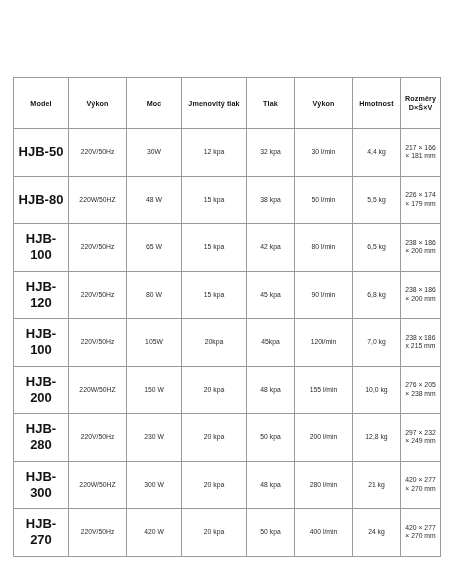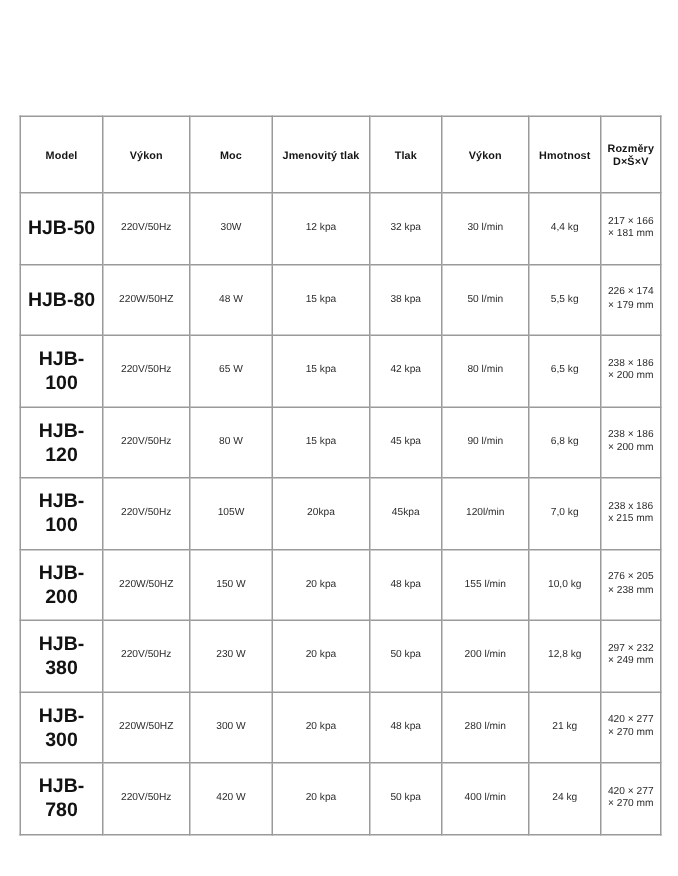--- a/index.html
+++ b/index.html
@@ -156,41 +156,41 @@
             <td class="model-cell">HJB-200</td>
             <td>220W/50HZ</td>
             <td>150 W</td>
             <td>20 kpa</td>
             <td>48 kpa</td>
             <td>155 l/min</td>
             <td>10,0 kg</td>
             <td>276 × 205 × 238 mm</td>
           </tr>
           <tr>
-            <td class="model-cell">HJB-380</td>
+            <td class="model-cell">HJB-280</td>
             <td>220V/50Hz</td>
             <td>230 W</td>
             <td>20 kpa</td>
             <td>50 kpa</td>
             <td>200 l/min</td>
             <td>12,8 kg</td>
             <td>297 × 232 × 249 mm</td>
           </tr>
           <tr>
             <td class="model-cell">HJB-300</td>
             <td>220W/50HZ</td>
             <td>300 W</td>
             <td>20 kpa</td>
             <td>48 kpa</td>
             <td>280 l/min</td>
             <td>21 kg</td>
             <td>420 × 277 × 270 mm</td>
           </tr>
           <tr>
-            <td class="model-cell">HJB-780</td>
+            <td class="model-cell">HJB-270</td>
             <td>220V/50Hz</td>
             <td>420 W</td>
             <td>20 kpa</td>
             <td>50 kpa</td>
             <td>400 l/min</td>
             <td>24 kg</td>
             <td>420 × 277 × 270 mm</td>
           </tr>
         </tbody>
     </table>

